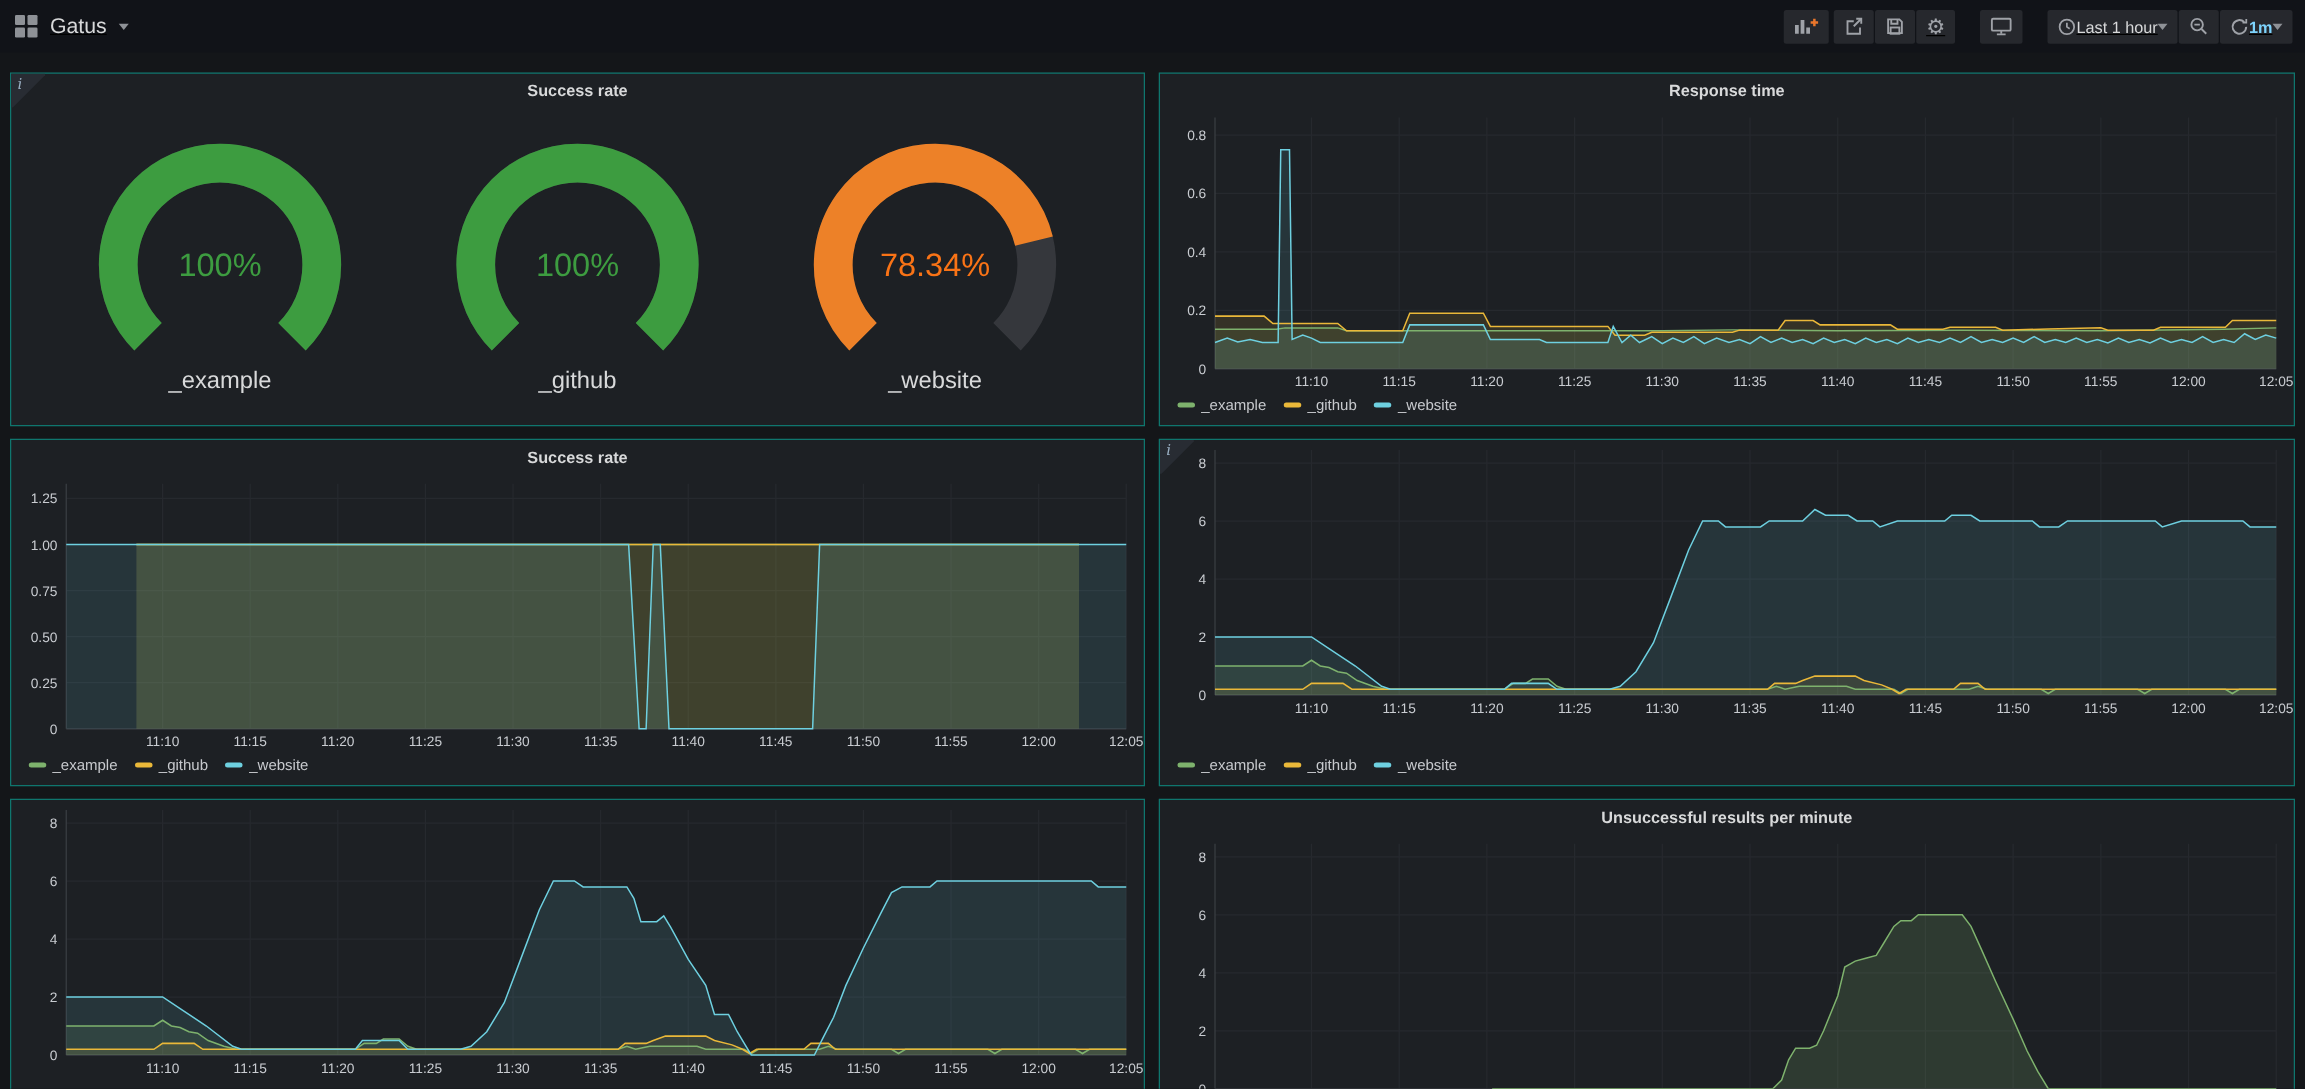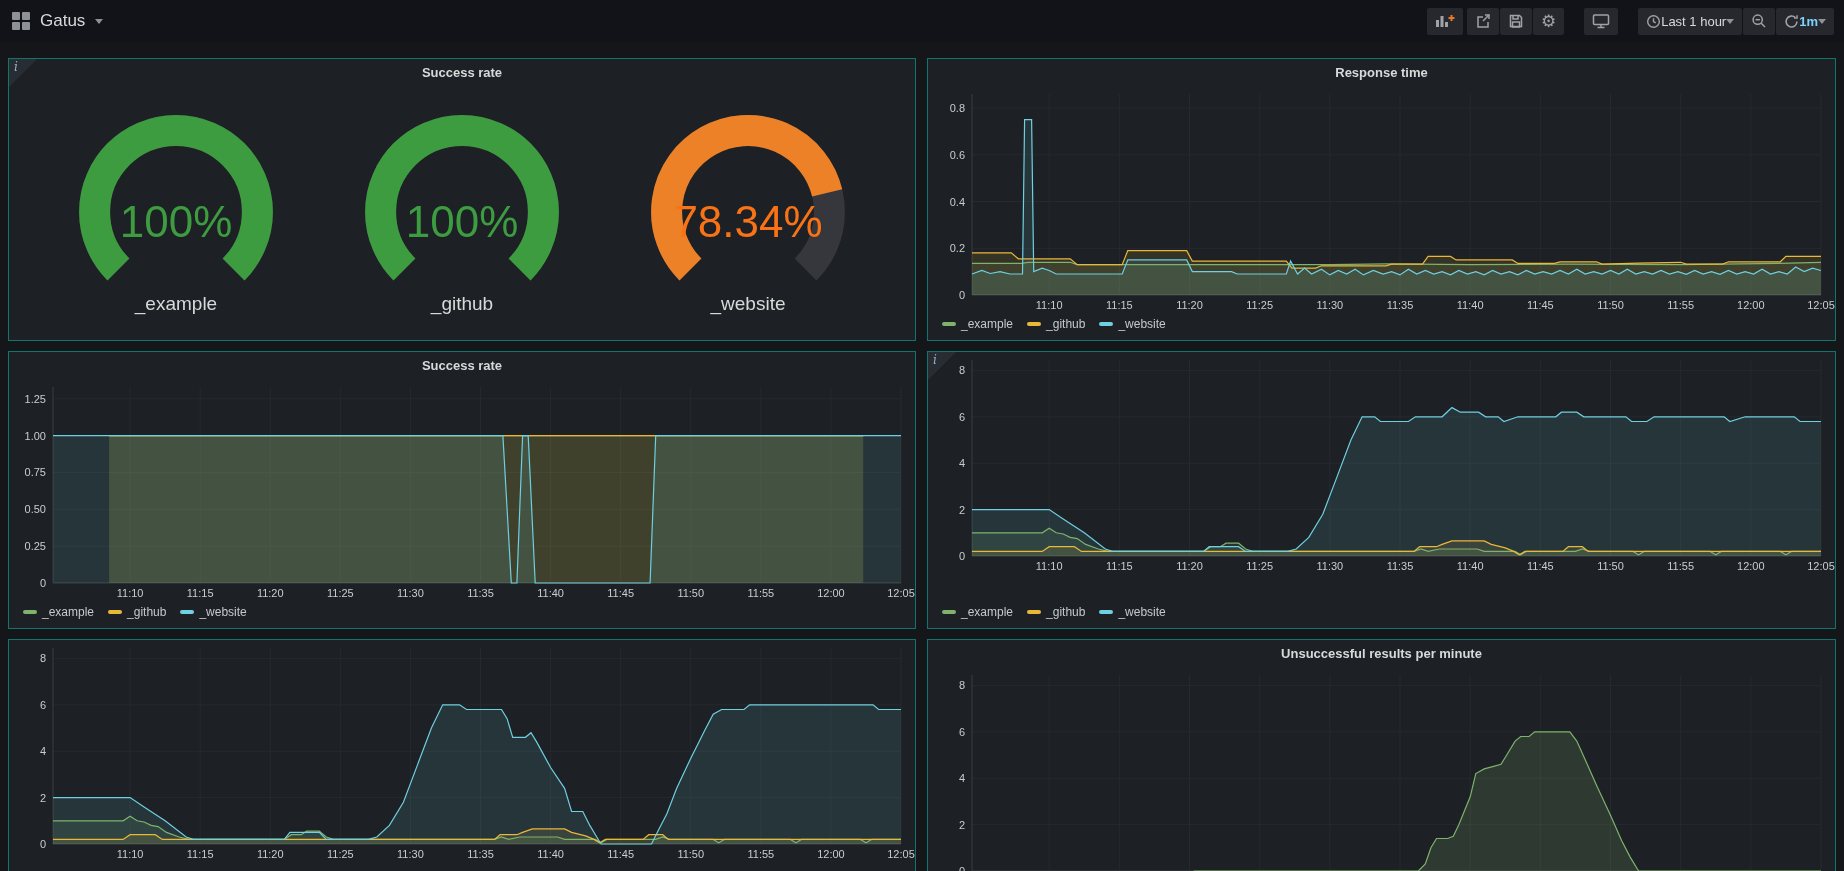--- a/index.html
+++ b/index.html
@@ -1,20 +1,20 @@
 <!DOCTYPE html>
 <html><head>
 <meta charset="utf-8">
 <style>
   * { margin:0; padding:0; box-sizing:border-box; }
   html,body { width:1844px; height:871px; overflow:hidden; background:#141619;
     font-family:"Liberation Sans","DejaVu Sans",sans-serif; }
   
   .navbar { height:42px; background:#111318; display:flex; align-items:center;
-    justify-content:space-between; padding:0 10px 0 12px; }
+    justify-content:space-between; padding:0 10px 0 12px;text-decoration:underline; }
   .nav-left { display:flex; align-items:center; gap:10px; }
   .grid-icon { display:grid; grid-template-columns:8px 8px; grid-template-rows:8px 8px;
     gap:2px; cursor:pointer; }
   .grid-icon i { background:#8e9196; border-radius:1px; }
   .brand { color:#d8d9da; font-size:17px; cursor:pointer; }
   .caret { width:0; height:0; border-left:4px solid transparent; border-right:4px solid transparent;
     border-top:5px solid #8e9196; display:inline-block; cursor:pointer; }
   .nav-right { display:flex; align-items:center; gap:4px; }
   .nav-btn { height:27px; min-width:30px; background:#26282d; border-radius:2px;
     display:flex; align-items:center; justify-content:center; gap:0; padding:0 8px;
@@ -34,21 +34,21 @@
     font-size:13px; font-weight:700; cursor:pointer; flex:none; }
   .info-corner { position:absolute; top:0; left:0; width:27px; height:27px; overflow:hidden; cursor:pointer; z-index:2; }
   .info-corner::before { content:""; position:absolute; width:40px; height:40px;
     background:#282c33; transform:rotate(45deg); top:-20px; left:-20px; }
   .info-corner::after { content:"i"; position:absolute; top:1px; left:5px; color:#9ab0c4;
     font-size:12px; font-style:italic; font-family:"DejaVu Serif",serif; }
   
   .gauges { flex:1; display:flex; align-items:center; justify-content:space-around; padding:0 24px; }
   .gauge { position:relative; width:288px; text-align:center; }
   .gauge svg { width:252px; height:194px; }
-  .gauge-value { position:absolute; left:0; right:0; top:86px; font-size:44px; font-weight:500; }
+  .gauge-value { position:absolute; left:0; right:0; top:86px; font-size:26px; font-weight:500; }
   .gauge-label { margin-top:-16px; color:#d8d9da; font-size:19px; }
   
   .chart { flex:1; position:relative; cursor:crosshair; }
   .chart svg { position:absolute; inset:0; }
   .legend { flex:none; height:25px; display:flex; align-items:flex-start; gap:14px; padding:2px 8px 0 14px; }
   .legend-item { display:flex; align-items:center; gap:5px; cursor:pointer; }
   .legend-dash { width:14px; height:4px; border-radius:2px; }
   .legend-name { color:#c7c9cd; font-size:12px; }
 </style>
 </head>

